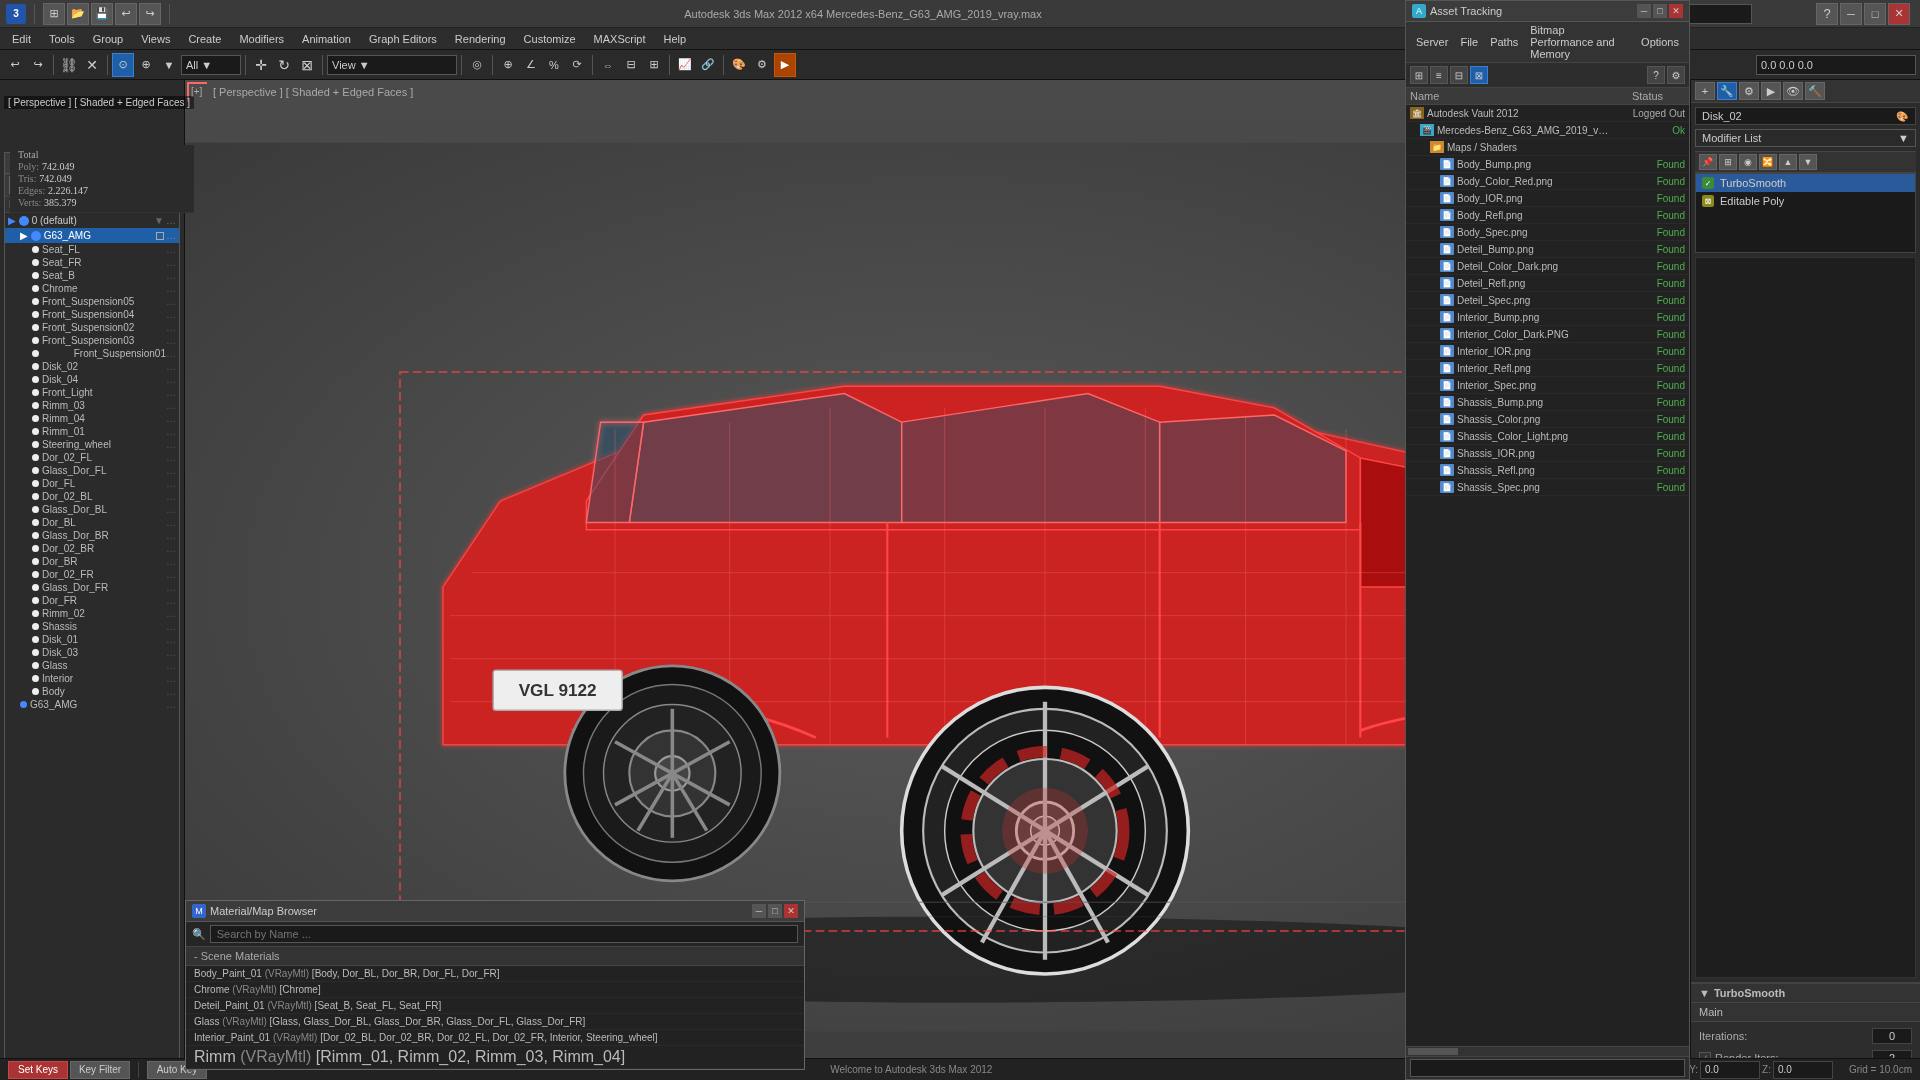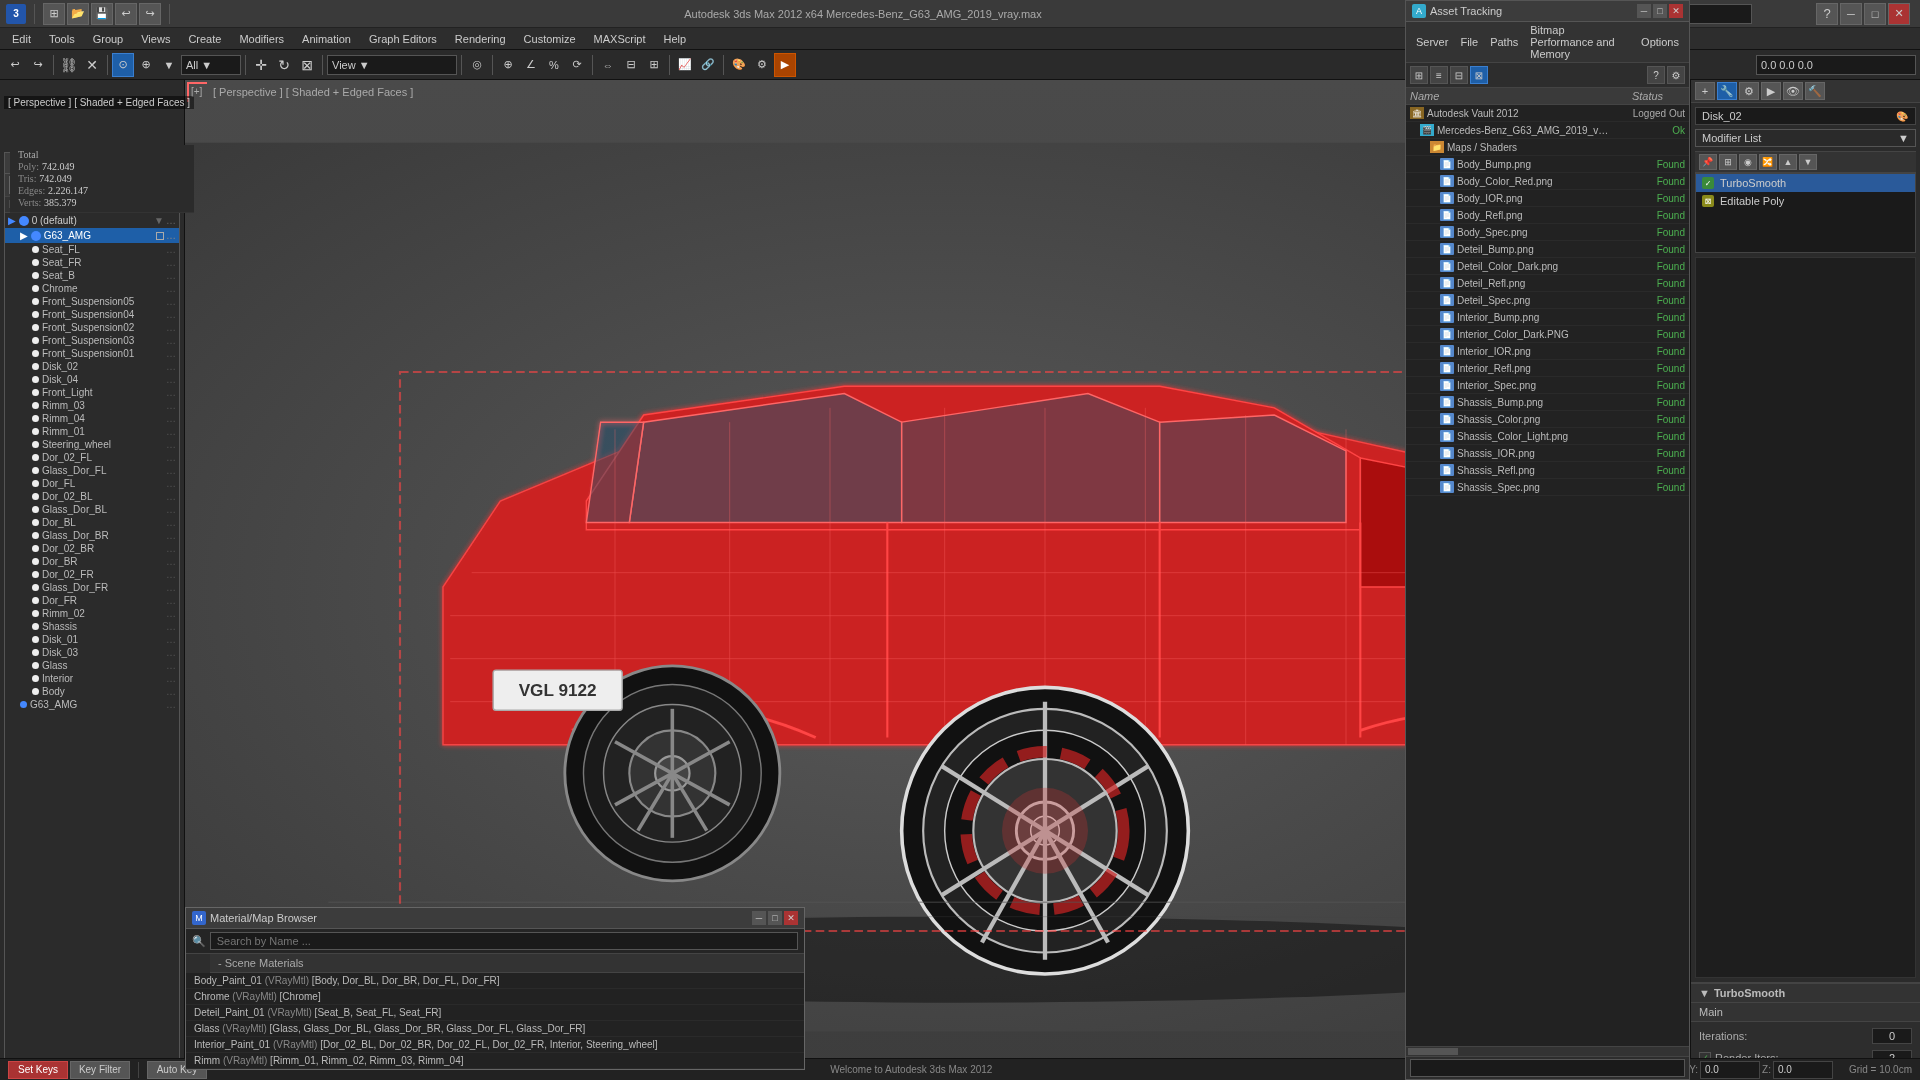--- a/index.html
+++ b/index.html
@@ -277,21 +277,21 @@
               <span style="width: 7px; height: 7px; background: rgb(238, 238, 238); border-radius: 50%; display: inline-block; margin-right: 3px; flex-shrink: 0;"></span>
               <span style="flex: 1 1 0%; overflow: hidden; text-overflow: ellipsis; white-space: nowrap; font-size: 10px;">Front_Suspension02</span>
               <span style="font-size: 10px; color: rgb(85, 85, 85);">…</span>
             </div>
             <div class="layer-item" style="display: flex; align-items: center; padding: 1px 3px; font-size: 10px; cursor: pointer; color: rgb(187, 187, 187);">
               <span style="display: inline-block; width: 24px;"></span>
               <span style="width: 7px; height: 7px; background: rgb(238, 238, 238); border-radius: 50%; display: inline-block; margin-right: 3px; flex-shrink: 0;"></span>
               <span style="flex: 1 1 0%; overflow: hidden; text-overflow: ellipsis; white-space: nowrap; font-size: 10px;">Front_Suspension03</span>
               <span style="font-size: 10px; color: rgb(85, 85, 85);">…</span>
             </div>
-            <div class="layer-item" style="display: flex; align-items: center; padding: 1px 3px; font-size: 10px; cursor: pointer; color: rgb(187, 187, 187);">
+            <div class="layer-item" style="display: flex; align-items: center; padding: 1px 3px; font-size: 10px; cursor: pointer; color: rgb(187, 187, 187); text-align: right;">
               <span style="display: inline-block; width: 24px;"></span>
               <span style="width: 7px; height: 7px; background: rgb(238, 238, 238); border-radius: 50%; display: inline-block; margin-right: 3px; flex-shrink: 0;"></span>
               <span style="flex: 1 1 0%; overflow: hidden; text-overflow: ellipsis; white-space: nowrap; font-size: 10px;">Front_Suspension01</span>
               <span style="font-size: 10px; color: rgb(85, 85, 85);">…</span>
             </div>
             <div class="layer-item" style="display: flex; align-items: center; padding: 1px 3px; font-size: 10px; cursor: pointer; color: rgb(187, 187, 187);">
               <span style="display: inline-block; width: 24px;"></span>
               <span style="width: 7px; height: 7px; background: rgb(238, 238, 238); border-radius: 50%; display: inline-block; margin-right: 3px; flex-shrink: 0;"></span>
               <span style="flex: 1 1 0%; overflow: hidden; text-overflow: ellipsis; white-space: nowrap; font-size: 10px;">Disk_02</span>
               <span style="font-size: 10px; color: rgb(85, 85, 85);">…</span>
@@ -622,29 +622,29 @@
         <div style="display:flex;gap:2px;">
           <div style="width:14px;height:14px;background:#555;display:flex;align-items:center;justify-content:center;font-size:9px;color:#ccc;cursor:pointer;">─</div>
           <div style="width:14px;height:14px;background:#555;display:flex;align-items:center;justify-content:center;font-size:9px;color:#ccc;cursor:pointer;">□</div>
           <div style="width:14px;height:14px;background:#aa3333;display:flex;align-items:center;justify-content:center;font-size:9px;color:#ccc;cursor:pointer;">✕</div>
         </div>
       </div>
       <div style="padding:3px 6px;background:#252525;border-bottom:1px solid #444;display:flex;align-items:center;">
         <span style="color:#888;margin-right:4px;font-size:11px;">🔍</span>
         <input type="text" placeholder="Search by Name ..." style="background: rgb(26, 26, 26); border: 1px solid rgb(85, 85, 85); padding: 2px 6px; font-size: 11px; color: rgb(204, 204, 204); flex: 1 1 0%; height: 18px;">
       </div>
-      <div style="padding:3px 8px;background:#333;font-size:11px;color:#aaa;border-bottom:1px solid #444;margin-left:24px;">- Scene Materials</div>
+      <div style="padding:3px 8px;background:#333;font-size:11px;color:#aaa;border-bottom:1px solid #444;">- Scene Materials</div>
       <div style="background:#222;overflow-y:auto;max-height:175px;" id="mat-list-container">
 
       <div class="mat-item"><span style="font-size:10px;color:#bbb">Body_Paint_01 <span style="color:#888;">(VRayMtl)</span> [Body, Dor_BL, Dor_BR, Dor_FL, Dor_FR]</span></div>
           <div class="mat-item"><span style="font-size:10px;color:#bbb">Chrome <span style="color:#888;">(VRayMtl)</span> [Chrome]</span></div>
           <div class="mat-item"><span style="font-size:10px;color:#bbb">Deteil_Paint_01 <span style="color:#888;">(VRayMtl)</span> [Seat_B, Seat_FL, Seat_FR]</span></div>
           <div class="mat-item"><span style="font-size:10px;color:#bbb">Glass <span style="color:#888;">(VRayMtl)</span> [Glass, Glass_Dor_BL, Glass_Dor_BR, Glass_Dor_FL, Glass_Dor_FR]</span></div>
           <div class="mat-item"><span style="font-size:10px;color:#bbb">Interior_Paint_01 <span style="color:#888;">(VRayMtl)</span> [Dor_02_BL, Dor_02_BR, Dor_02_FL, Dor_02_FR, Interior, Steering_wheel]</span></div>
-          <div class="mat-item"><span style="font-size:10px;color:#bbb">Rimm <span style="color:#888;">(VRayMtl)</span> [Rimm_01, Rimm_02, Rimm_03, Rimm_04]</span></div>
+          <div class="mat-item"><span style="font-size:16px;color:#bbb">Rimm <span style="color:#888;">(VRayMtl)</span> [Rimm_01, Rimm_02, Rimm_03, Rimm_04]</span></div>
         </div>
     </div>
   </div>
 
   <div id="right-panel">
 
     <div style="background:#333;padding:2px 4px;display:flex;align-items:center;gap:2px;border-bottom:1px solid #444;">
       <div style="width:20px;height:18px;background:#555;border:1px solid #666;cursor:pointer;display:flex;align-items:center;justify-content:center;font-size:11px;color:#ccc;">+</div>
       <div style="width:20px;height:18px;background:#1e5fa8;border:1px solid #3a7fd0;cursor:pointer;display:flex;align-items:center;justify-content:center;font-size:11px;color:#fff;">🔧</div>
       <div style="width:20px;height:18px;background:#555;border:1px solid #666;cursor:pointer;display:flex;align-items:center;justify-content:center;font-size:11px;color:#ccc;">⚙</div>
@@ -739,21 +739,21 @@
         <div class="at-tb-btn">≡</div>
         <div class="at-tb-btn">⊟</div>
         <div class="at-tb-btn active">⊠</div>
       </div>
       <div style="display:flex;gap:2px;">
         <div class="at-tb-btn">?</div>
         <div class="at-tb-btn">⚙</div>
       </div>
     </div>
 
-    <div style="display:flex;padding:2px 4px;background:#3a3a3a;border-bottom:1px solid #444;font-size:11px;color:#aaa;font-style:italic;">
+    <div style="display:flex;padding:2px 4px;background:#3a3a3a;border-bottom:1px solid #444;font-size:11px;color:#aaa;">
       <span style="flex:1;">Name</span>
       <span style="width:75px;text-align:center;">Status</span>
     </div>
 
     <div style="flex:1;overflow-y:auto;background:#222;" id="at-list-container">
 
     <div class="at-item" style="display: flex; align-items: center; padding: 2px 4px; font-size: 10px; color: rgb(187, 187, 187); border-bottom: 1px solid rgb(42, 42, 42); cursor: pointer;">
           <span style="display: inline-block; width: 0px; flex-shrink: 0;"></span>
           <span style="width: 14px; height: 12px; background: rgb(136, 102, 34); margin-right: 3px; display: inline-flex; align-items: center; justify-content: center; font-size: 8px; color: rgb(255, 255, 255); flex-shrink: 0;">🏛</span>
           <span style="flex: 1 1 0%; overflow: hidden; text-overflow: ellipsis; white-space: nowrap; font-size: 10px;">Autodesk Vault 2012</span>

